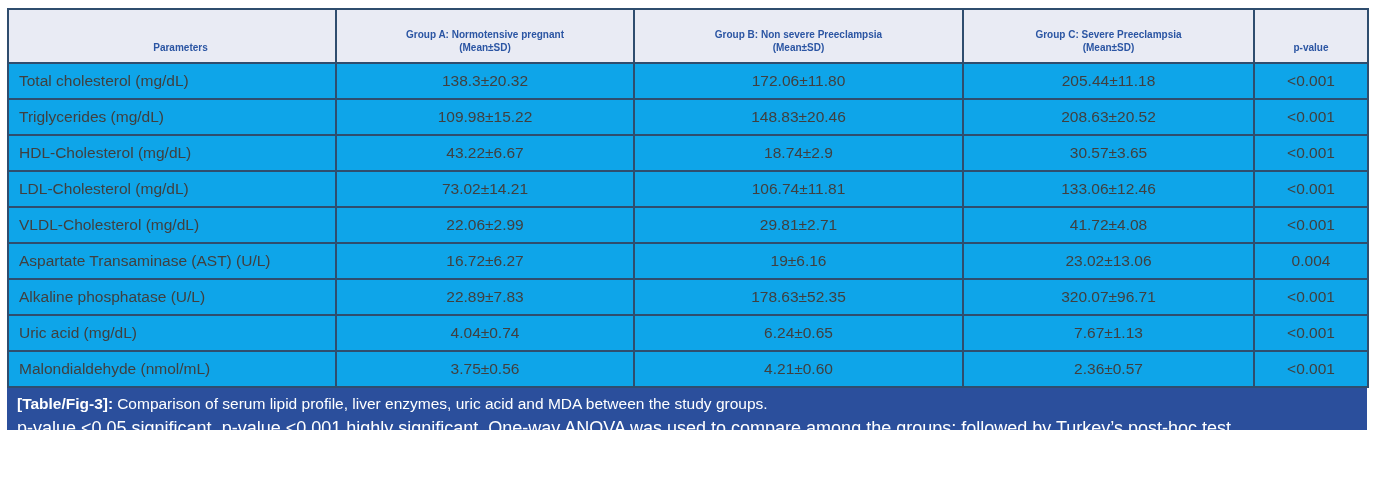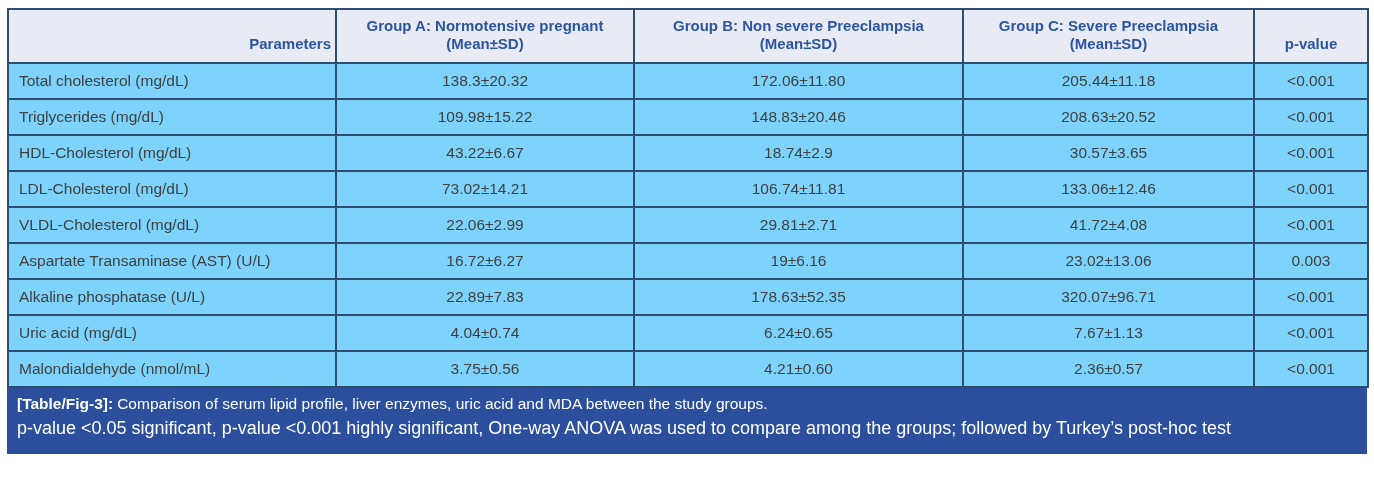--- a/index.html
+++ b/index.html
@@ -18,43 +18,43 @@
   th,td{border:2px solid var(--border);overflow:hidden;}
   col.c-param{width:328px;}
   col.c-ga{width:298px;}
   col.c-gb{width:329px;}
   col.c-gc{width:291px;}
   col.c-pv{width:114px;}
   th{
     background:var(--header-bg);
     color:var(--header-text);
     font-weight:bold;
-    font-size:15px;
+    font-size:10px;
     line-height:1.25;
     text-align:center;
     vertical-align:bottom;
     height:54px;
     padding:5px 4px 8px 4px;
   }
-  th.left{text-align:right;padding-left:21px;}
+  th.left{text-align:center;padding-left:21px;}
   td{
     height:36px;
-    background:#7dd3fc;
+    background:#0ea5e9;
     color:var(--body-text);
     font-size:15.5px;
     text-align:center;
     vertical-align:middle;
     padding:2px 4px;
   }
   td.param{text-align:left;padding-left:10px;}
   .caption{
     background:var(--caption-bg);
     color:var(--caption-text);
     width:1360px;
-    height:66px;
+    height:42px;
     padding:6px 12px 0 10px;
   }
   .cap-line1{font-size:15.5px;line-height:1.35;}
   .cap-label{font-weight:bold;}
   .cap-title{margin-left:4px;}
   .cap-line2{font-size:18px;line-height:1.3;margin-top:2px;}
 </style>
 </head>
 <body>
 
@@ -119,21 +119,21 @@
         <td>22.06±2.99</td>
         <td>29.81±2.71</td>
         <td>41.72±4.08</td>
         <td>&lt;0.001</td>
       </tr>
       <tr>
         <td class="param">Aspartate Transaminase (AST) (U/L)</td>
         <td>16.72±6.27</td>
         <td>19±6.16</td>
         <td>23.02±13.06</td>
-        <td>0.003</td>
+        <td>0.004</td>
       </tr>
       <tr>
         <td class="param">Alkaline phosphatase (U/L)</td>
         <td>22.89±7.83</td>
         <td>178.63±52.35</td>
         <td>320.07±96.71</td>
         <td>&lt;0.001</td>
       </tr>
       <tr>
         <td class="param">Uric acid (mg/dL)</td>

